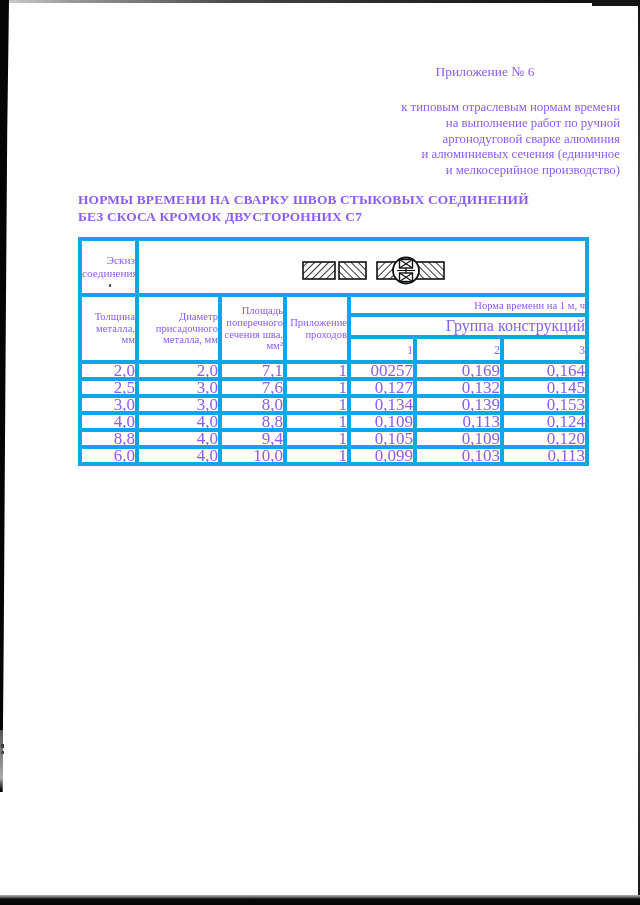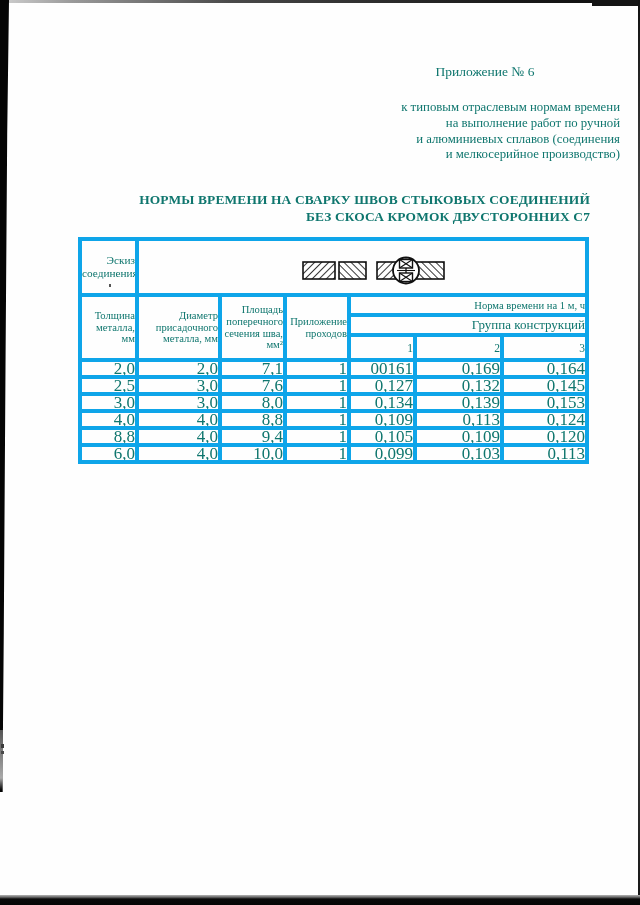--- a/index.html
+++ b/index.html
@@ -1,21 +1,21 @@
 <!DOCTYPE html>
 <html><head>
 <meta charset="utf-8">
 <style>
   html,body{margin:0;padding:0;background:#888;}
   .page{
     position:relative;
     width:640px;height:905px;
     background:#fefefe;
     font-family:"Liberation Serif","DejaVu Serif",serif;
-    color:#0f766e;
+    color:#8b5cf6;
     overflow:hidden;
   }
   
   .edge-left{
     position:absolute;left:0;top:0;width:9px;height:792px;background:#050505;
     clip-path:polygon(0 0,100% 0,80% 17%,62% 45%,52% 62%,42% 80%,33% 92%,30% 100%,0 100%);
   }
   .edge-left-tail{position:absolute;left:0;top:730px;width:3px;height:60px;
     background:linear-gradient(to bottom,#555,#aaa 80%,transparent);}
   .edge-top{position:absolute;left:9px;right:0;top:0;height:3px;
@@ -26,40 +26,40 @@
   .edge-bottom{position:absolute;left:0;right:0;bottom:0;height:10px;
     background:linear-gradient(to bottom,#b5b5b5 0,#6f6f6f 2px,#0a0a0a 4px,#050505 100%);}
   .speck-a{position:absolute;left:1px;top:744px;width:3px;height:4px;background:#3c3c3c;}
   .speck-b{position:absolute;left:1px;top:751px;width:3px;height:3px;background:#4a4a4a;}
   
   .appendix-label{position:absolute;left:360px;top:64px;width:250px;
     text-align:center;font-size:13.5px;}
   .appendix-block{position:absolute;left:338px;top:100px;width:282px;
     text-align:right;font-size:12.8px;line-height:15.8px;}
   .doc-title{position:absolute;left:78px;top:192px;width:512px;
-    text-align:right;font-weight:bold;font-size:13.4px;line-height:16.5px;letter-spacing:.15px;}
+    text-align:left;font-weight:bold;font-size:13.4px;line-height:16.5px;letter-spacing:.15px;}
   
   table.norm-table{
     position:absolute;left:78px;top:237px;width:507px;
     border-collapse:collapse;table-layout:fixed;
     font-family:"Liberation Serif","DejaVu Serif",serif;
   }
   table.norm-table td{
     border:4px solid #0ea5e9;
     text-align:right;vertical-align:middle;
     padding:0;overflow:hidden;
   }
   table.norm-table{border:2px solid #1e1e1e;}
   tr.r-sketch td{height:52px;border-bottom-width:2px;}
   td.c-sketchlabel{font-size:11.3px;line-height:13.5px;position:relative;}
   td.c-sketchlabel .label-speck{position:absolute;left:50%;bottom:6px;width:2px;height:3px;background:#555;}
   td.c-sketch{background:#fefefe;}
   td.c-sketch svg{display:block;margin:8px 0 0 162px;}
   tr.r-hA td{height:16px;font-size:10.6px;}
-  tr.r-hB td{height:12px;font-size:13px;margin-top:32px;}
+  tr.r-hB td{height:12px;font-size:16px;margin-top:32px;}
   tr.r-hC td{height:21px;font-size:11.5px;}
   td.hdr{font-size:10.6px;line-height:11.6px;padding:1px 2px;}
   tr.r-data td{height:13px;font-size:17px;line-height:12px;}
 </style>
 </head>
 <body>
 
 <div class="page">
 
   <div class="edge-left"></div>
@@ -69,21 +69,22 @@
   <div class="edge-right"></div>
   <div class="edge-bottom"></div>
   <div class="speck-a"></div>
   <div class="speck-b"></div>
 
   <div class="appendix-label">Приложение № 6</div>
 
   <div class="appendix-block">
     <div>к типовым отраслевым нормам времени</div>
     <div>на выполнение работ по ручной</div>
-    <div>и алюминиевых сплавов (соединения</div>
+    <div>аргонодуговой сварке алюминия</div>
+    <div>и алюминиевых сечения (единичное</div>
     <div>и мелкосерийное производство)</div>
   </div>
 
   <div class="doc-title">
     <div>НОРМЫ ВРЕМЕНИ НА СВАРКУ ШВОВ СТЫКОВЫХ СОЕДИНЕНИЙ</div>
     <div>БЕЗ СКОСА КРОМОК ДВУСТОРОННИХ С7</div>
   </div>
 
   <table class="norm-table">
     <colgroup>
@@ -146,21 +147,21 @@
         <td>1</td>
         <td>2</td>
         <td>3</td>
       </tr>
 
       <tr class="r-data">
         <td>2,0</td>
         <td>2,0</td>
         <td>7,1</td>
         <td>1</td>
-        <td>00161</td>
+        <td>00257</td>
         <td>0,169</td>
         <td>0,164</td>
       </tr>
       <tr class="r-data">
         <td>2,5</td>
         <td>3,0</td>
         <td>7,6</td>
         <td>1</td>
         <td>0,127</td>
         <td>0,132</td>

